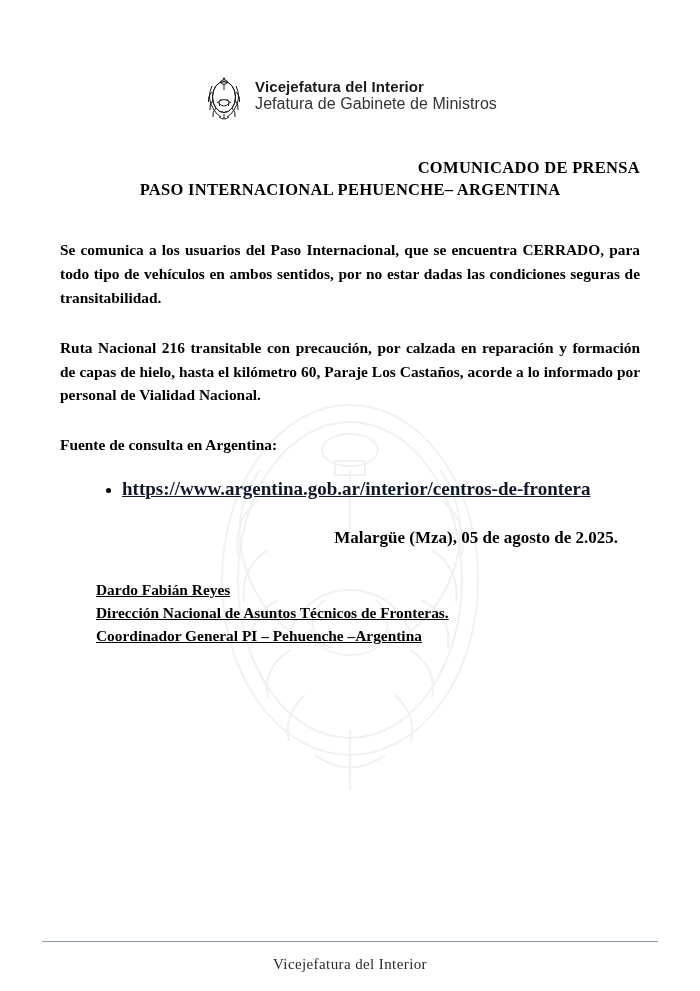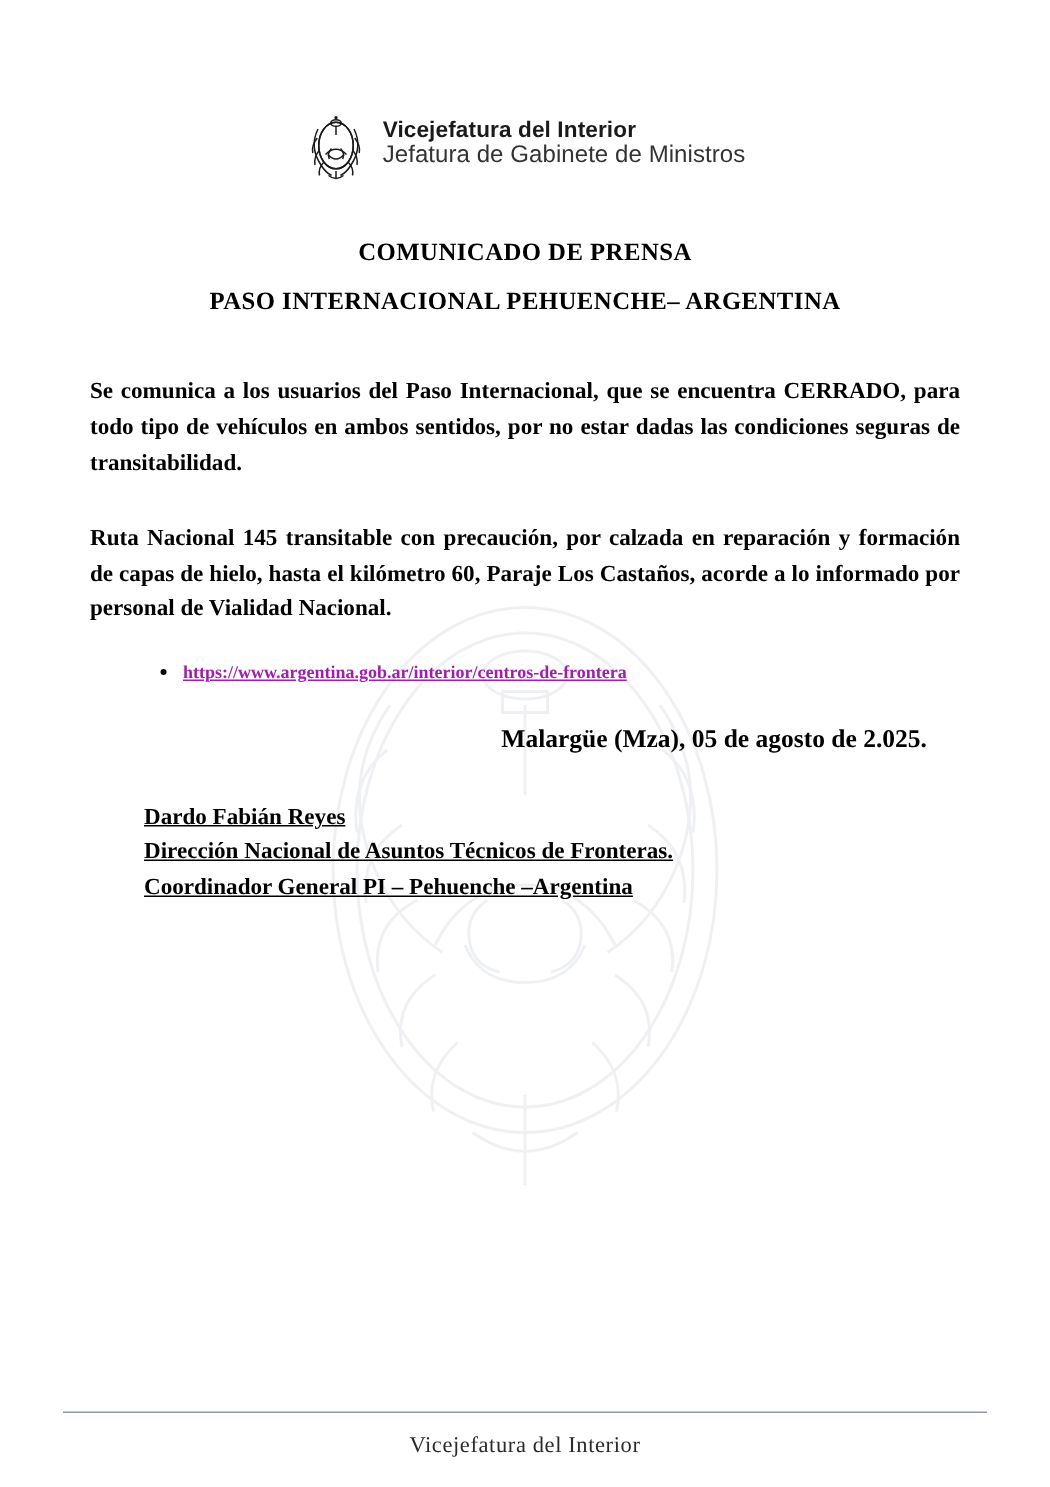--- a/index.html
+++ b/index.html
@@ -61,31 +61,31 @@
   }
   .letterhead-sub {
     font-family: "Liberation Sans", sans-serif;
     font-size: 16px;
     color: #333333;
     letter-spacing: 0.05px;
   }
 
   
   .doc-title {
-    text-align: center;
+    text-align: right;
     font-weight: bold;
     font-size: 16.5px;
     margin-top: 36px;
     letter-spacing: 0.3px;
   }
   .doc-subtitle {
     text-align: center;
     font-weight: bold;
     font-size: 16.5px;
-    margin-top: 13px;
+    margin-top: 2px;
     letter-spacing: 0.3px;
   }
 
   
   .para {
     font-size: 15.4px;
     font-weight: bold;
     text-align: justify;
     line-height: 1.55;
     margin-top: 26px;
@@ -97,24 +97,24 @@
     padding-left: 62px;
   }
   .bullet-list li {
     font-size: 15.4px;
     line-height: 1.5;
   }
   .bullet-list li::marker {
     color: #000;
   }
   .link {
-    color: #a21caf;
+    color: #0f172a;
     text-decoration: underline;
     font-weight: bold;
-    font-size: 12px;
+    font-size: 19px;
   }
 
   .place-date {
     text-align: right;
     font-size: 17px;
     font-weight: bold;
     margin-top: 24px;
     padding-right: 22px;
   }
 
@@ -211,21 +211,22 @@
     <div class="letterhead-text">
       <div class="letterhead-title">Vicejefatura del Interior</div>
       <div class="letterhead-sub">Jefatura de Gabinete de Ministros</div>
     </div>
   </div>
 
   <div class="doc-title">COMUNICADO DE PRENSA</div>
   <div class="doc-subtitle">PASO INTERNACIONAL PEHUENCHE– ARGENTINA</div>
 
   <p class="para first">Se comunica a los usuarios del  Paso Internacional, que se encuentra CERRADO, para todo tipo de vehículos en ambos sentidos, por no estar dadas las condiciones seguras de transitabilidad.</p>
-  <p class="para">Ruta Nacional 145 transitable con precaución, por calzada  en reparación y formación  de capas de hielo, hasta el  kilómetro  60, Paraje  Los Castaños,  acorde a lo informado por personal de Vialidad Nacional.</p>
+  <p class="para">Ruta Nacional 216 transitable con precaución, por calzada  en reparación y formación  de capas de hielo, hasta el  kilómetro  60, Paraje  Los Castaños,  acorde a lo informado por personal de Vialidad Nacional.</p>
+  <p class="para">Fuente de consulta  en Argentina:</p>
 
   <ul class="bullet-list">
     <li>
       <a class="link" href="#">https://www.argentina.gob.ar/interior/centros-de-frontera</a>
     </li>
   </ul>
 
   <div class="place-date">Malargüe (Mza), 05 de agosto  de 2.025.</div>
 
   <div class="signature">

